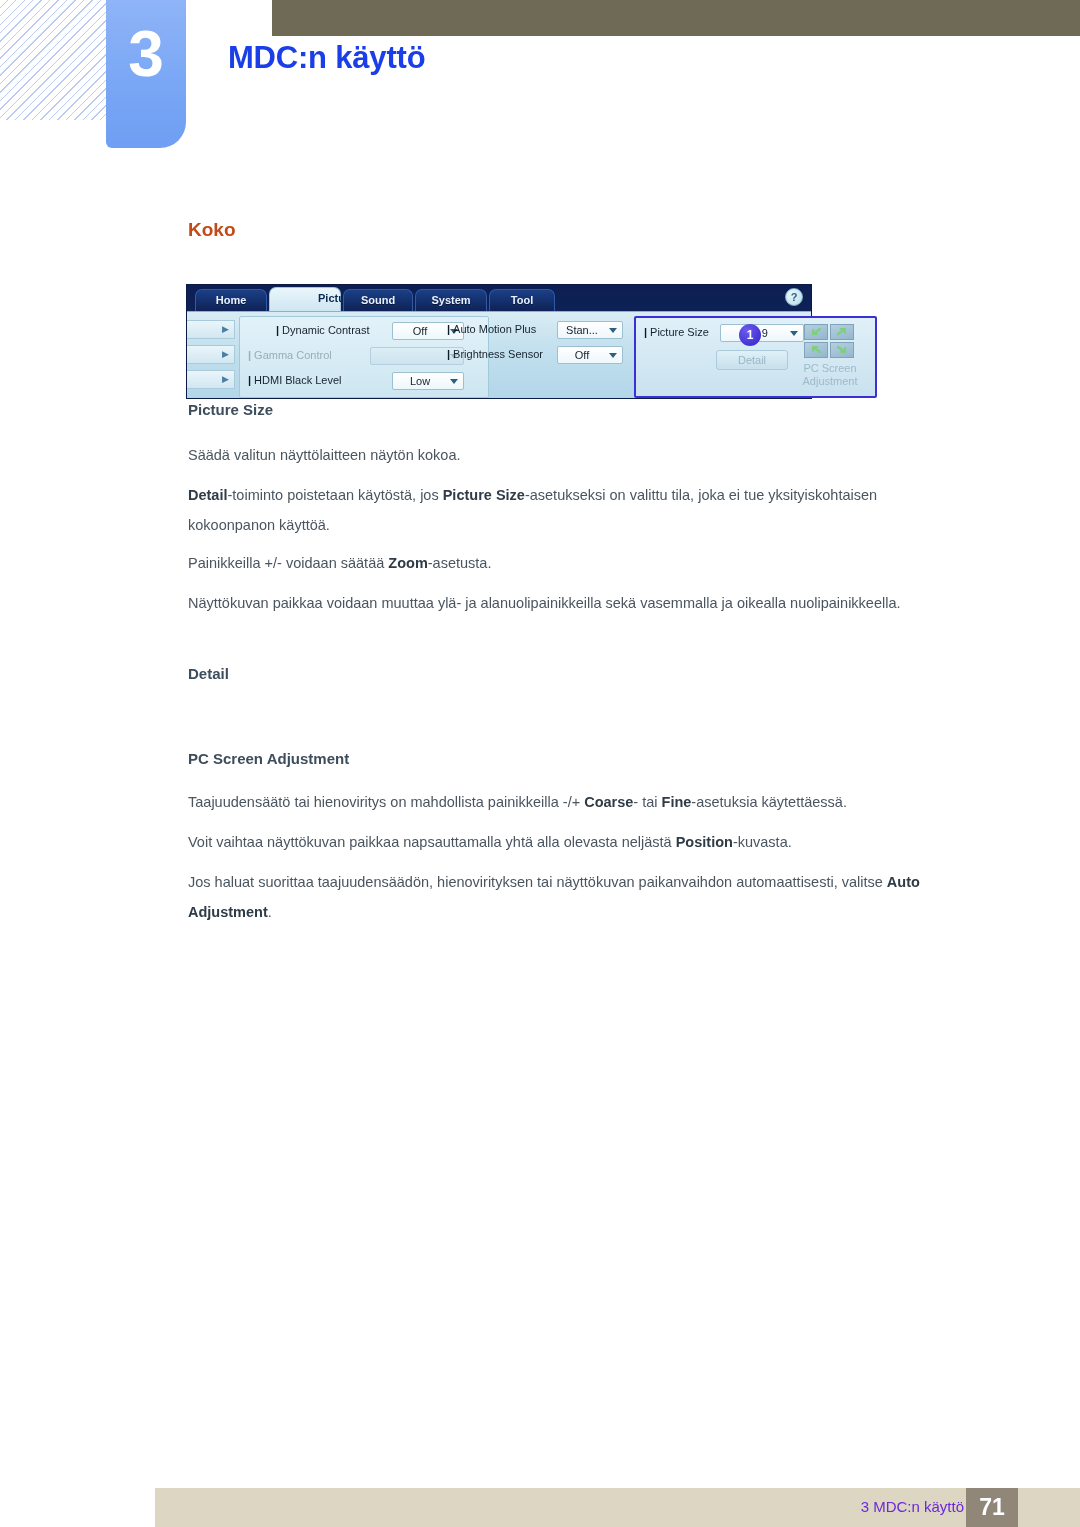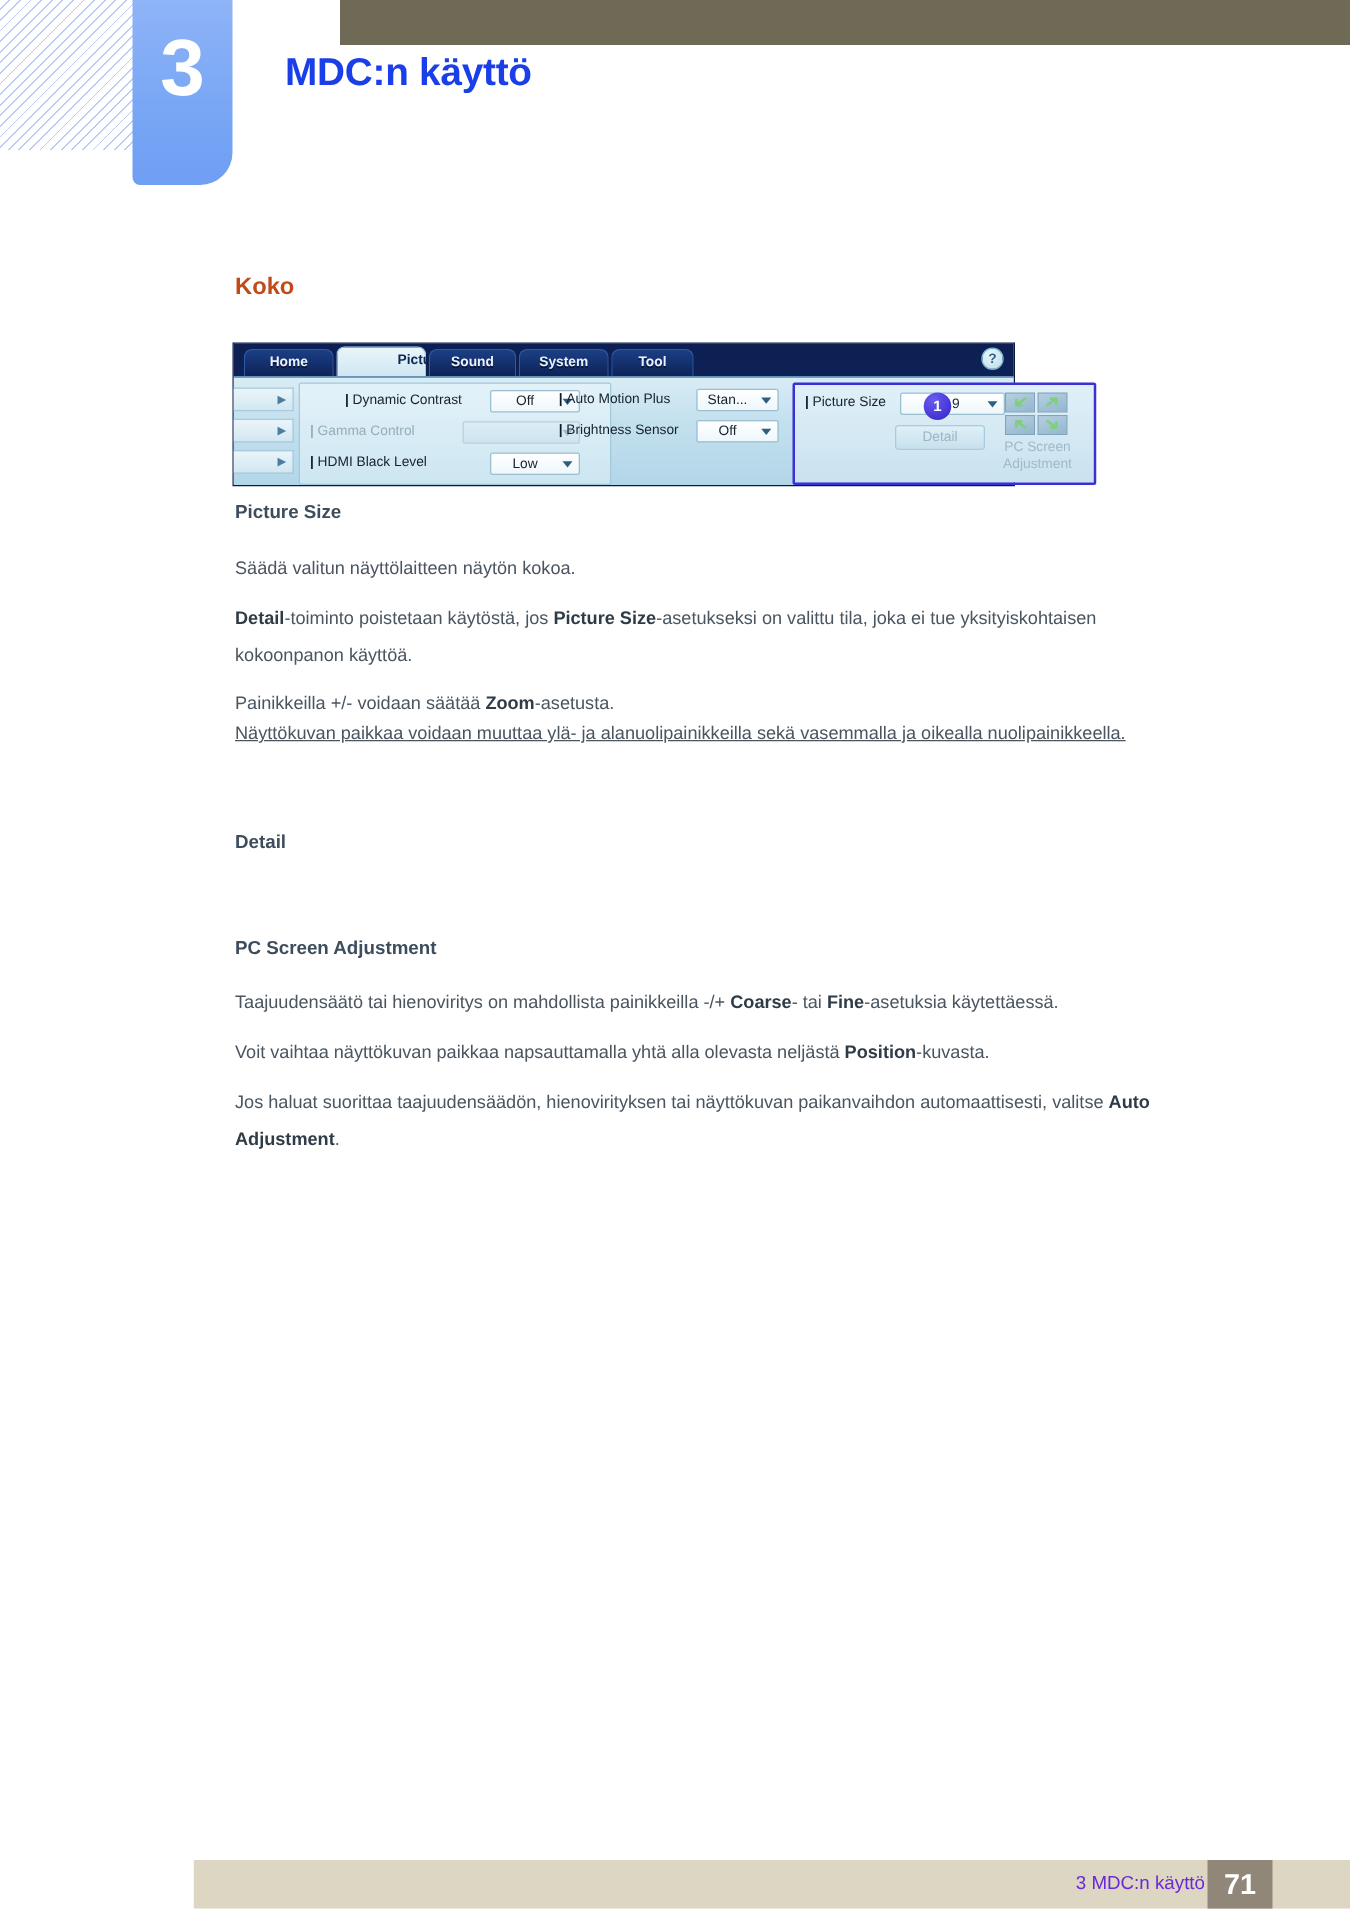--- a/index.html
+++ b/index.html
@@ -43,21 +43,21 @@
   }
 
   
   .sec-head {
     position: absolute; left: 188px; top: 219px;
     color: #c14a18; font-size: 19px; font-weight: bold;
   }
 
   
   .mdc {
-    position: absolute; left: 186px; top: 274px;
+    position: absolute; left: 186px; top: 284px;
     width: 626px; height: 115px;
     background: linear-gradient(180deg,#0d1f52 0%,#122a68 100%);
     border: 1px solid #0a1a45;
   }
   .mdc-tabs { position: absolute; left: 0; top: 0; height: 26px; width: 100%; }
   .mdc-tab {
     position: absolute; top: 4px; height: 22px;
     border-top-left-radius: 7px; border-top-right-radius: 7px;
     color: #e9f2ff; font-size: 11px; font-weight: bold;
     text-align: center; line-height: 21px;
@@ -318,21 +318,21 @@
   <div class="para" style="top:440px;">Säädä valitun näyttölaitteen näytön kokoa.</div>
 
   <div class="para" style="top:480px;">
     <b>Detail</b><span>-toiminto poistetaan käytöstä, jos </span><b>Picture Size</b><span>-asetukseksi on valittu tila, joka ei tue yksityiskohtaisen kokoonpanon käyttöä.</span>
   </div>
 
   <div class="para" style="top:548px;">
     <span>Painikkeilla +/- voidaan säätää </span><b>Zoom</b><span>-asetusta.</span>
   </div>
 
-  <div class="para" style="top:572px; width:742px;text-decoration:underline;">Näyttökuvan paikkaa voidaan muuttaa ylä- ja alanuolipainikkeilla sekä vasemmalla ja oikealla nuolipainikkeella.</div>
+  <div class="para" style="top:588px; width:742px;">Näyttökuvan paikkaa voidaan muuttaa ylä- ja alanuolipainikkeilla sekä vasemmalla ja oikealla nuolipainikkeella.</div>
 
   <div class="sub-head" style="top:665px;">Detail</div>
 
 
   <div class="sub-head" style="top:750px;">PC Screen Adjustment</div>
 
   <div class="para" style="top:787px; width:812px;">
     <span>Taajuudensäätö tai hienoviritys on mahdollista painikkeilla -/+ </span><b>Coarse</b><span>- tai </span><b>Fine</b><span>-asetuksia käytettäessä.</span>
   </div>
 

